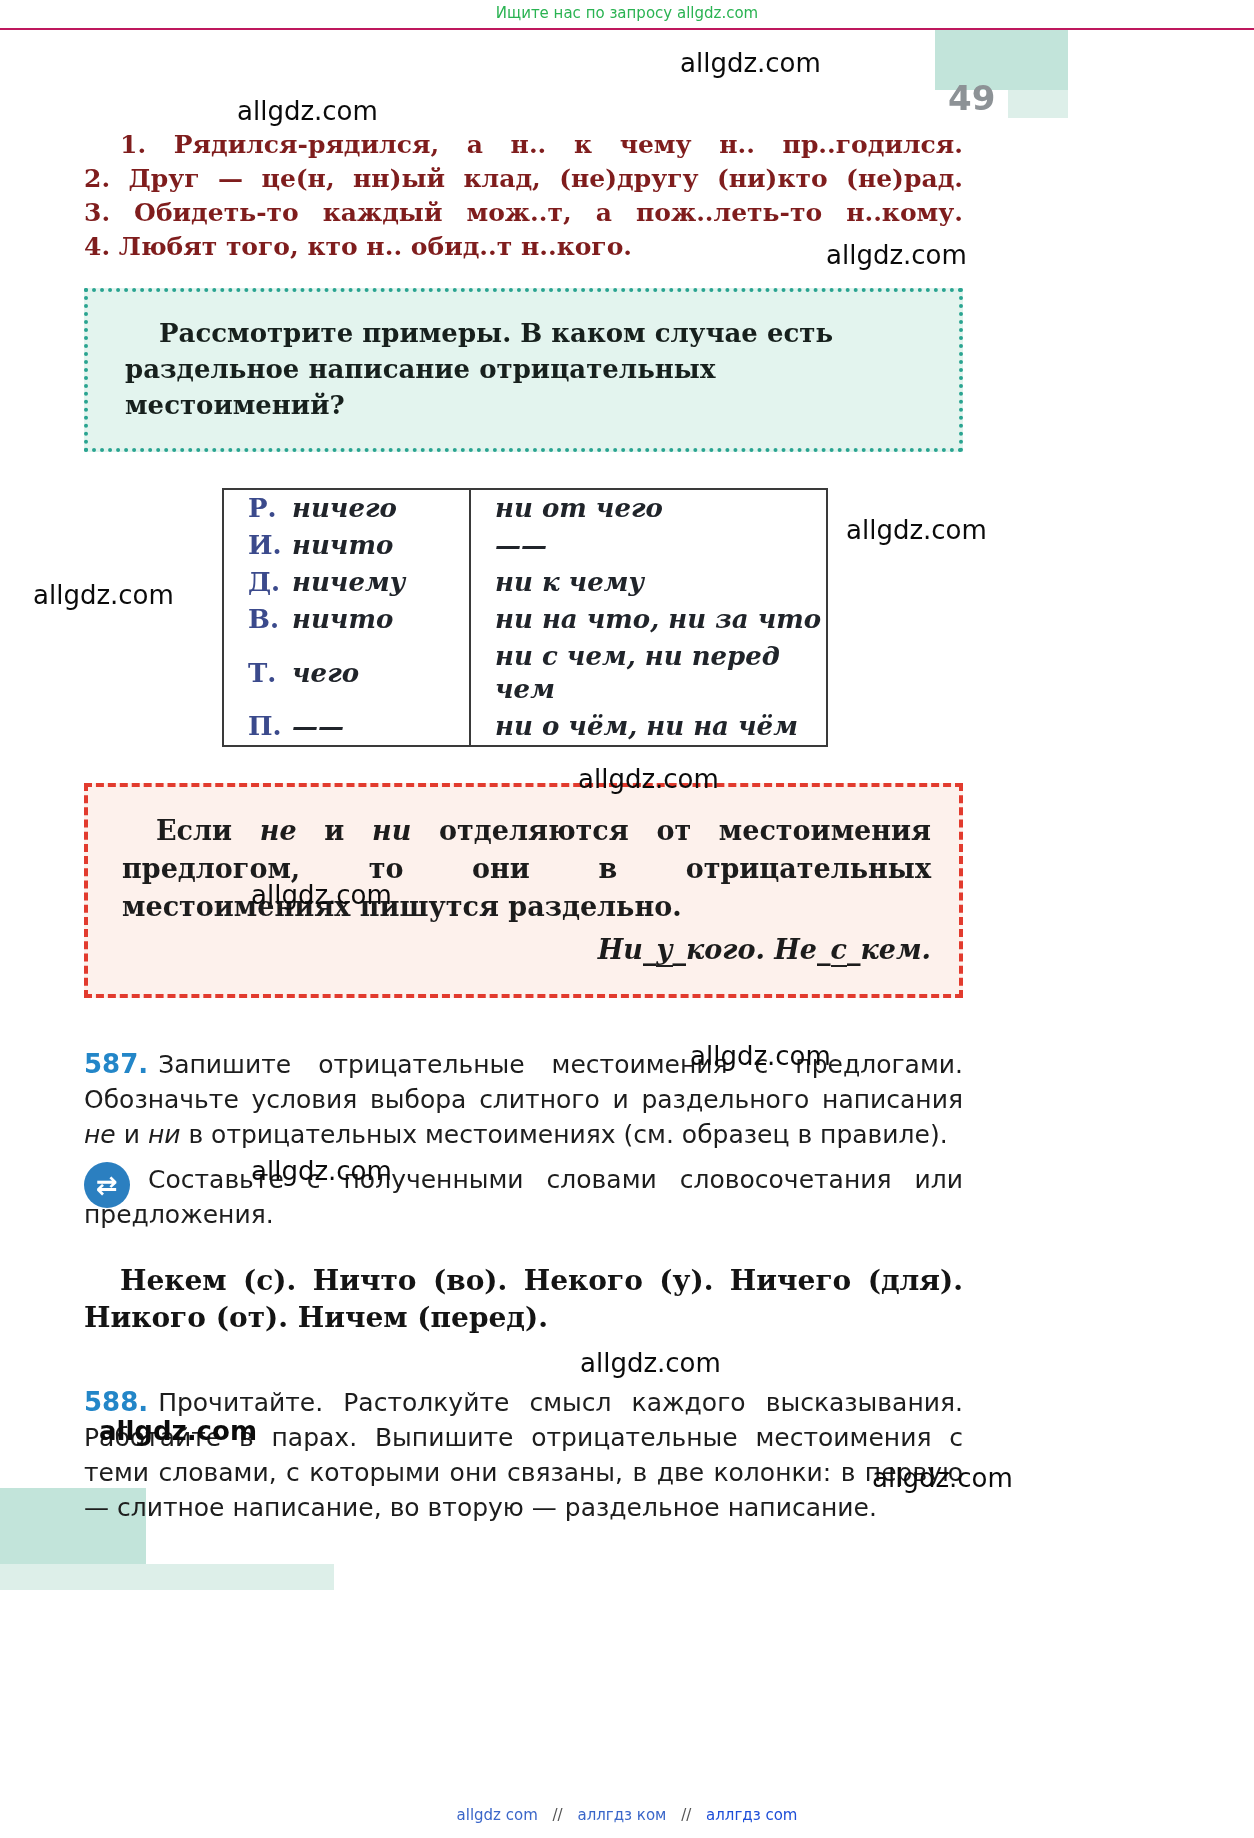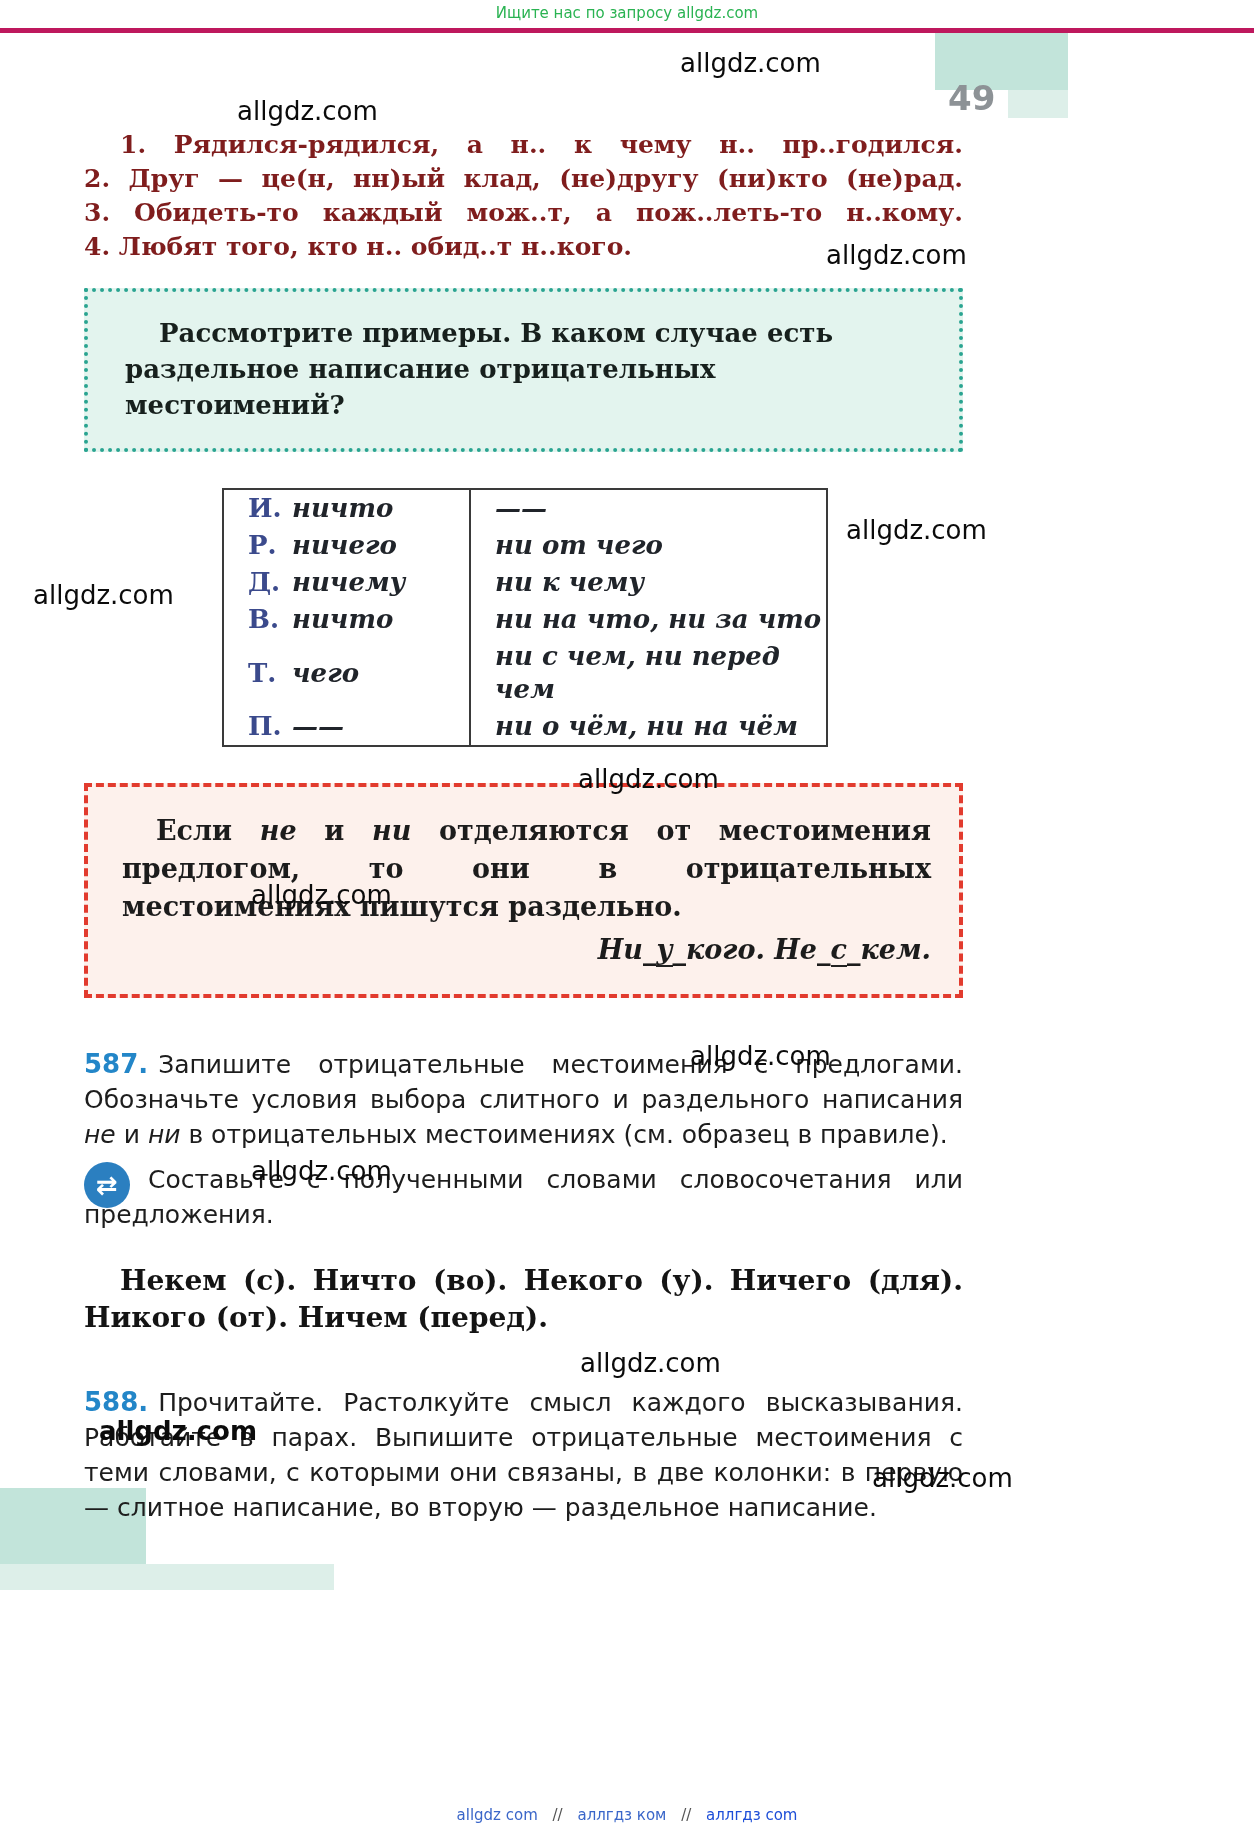--- a/index.html
+++ b/index.html
@@ -11,21 +11,21 @@
     font-family:"DejaVu Serif","Liberation Serif",serif;
     color:#161616;
   }
   
   .top-banner{
     position:absolute;left:0;top:0;width:1254px;height:28px;
     text-align:center;
     font-family:"DejaVu Sans","Liberation Sans",sans-serif;
     font-size:15px;font-weight:500;color:#2ab352;
     line-height:26px;
-    border-bottom:5px solid #be185d;
+    border-bottom:2px solid #be185d;
     z-index:4;
   }
   
   .mint{position:absolute;z-index:1;}
   .block-tr-dark{left:935px;top:30px;width:133px;height:60px;background:#c2e4da;}
   .block-tr-light{left:1008px;top:90px;width:60px;height:28px;background:#ddefe9;}
   .block-bl-dark{left:0;top:1488px;width:146px;height:76px;background:#c2e4da;}
   .block-bl-light{left:0;top:1564px;width:334px;height:26px;background:#ddefe9;}
   .page-number{
     position:absolute;left:948px;top:78px;z-index:2;
@@ -182,26 +182,26 @@
     <div class="sentence last">4. Любят того, кто н.. обид..т н..кого.</div>
   </div>
 
   <div class="question-box">
     <p>Рассмотрите примеры. В каком случае есть раздельное написание отрицательных местоимений?</p>
   </div>
 
   <table class="decl-table">
     <tbody>
         <tr>
+      <td class="cell-left"><span class="case-letter">Р.</span><span>ничего</span></td>
+      <td><span>ни от чего</span></td>
+    </tr>
+    <tr>
       <td class="cell-left"><span class="case-letter">И.</span><span>ничто</span></td>
       <td><span>——</span></td>
-    </tr>
-    <tr>
-      <td class="cell-left"><span class="case-letter">Р.</span><span>ничего</span></td>
-      <td><span>ни от чего</span></td>
     </tr>
     <tr>
       <td class="cell-left"><span class="case-letter">Д.</span><span>ничему</span></td>
       <td><span>ни к чему</span></td>
     </tr>
     <tr>
       <td class="cell-left"><span class="case-letter">В.</span><span>ничто</span></td>
       <td><span>ни на что, ни за что</span></td>
     </tr>
     <tr>

